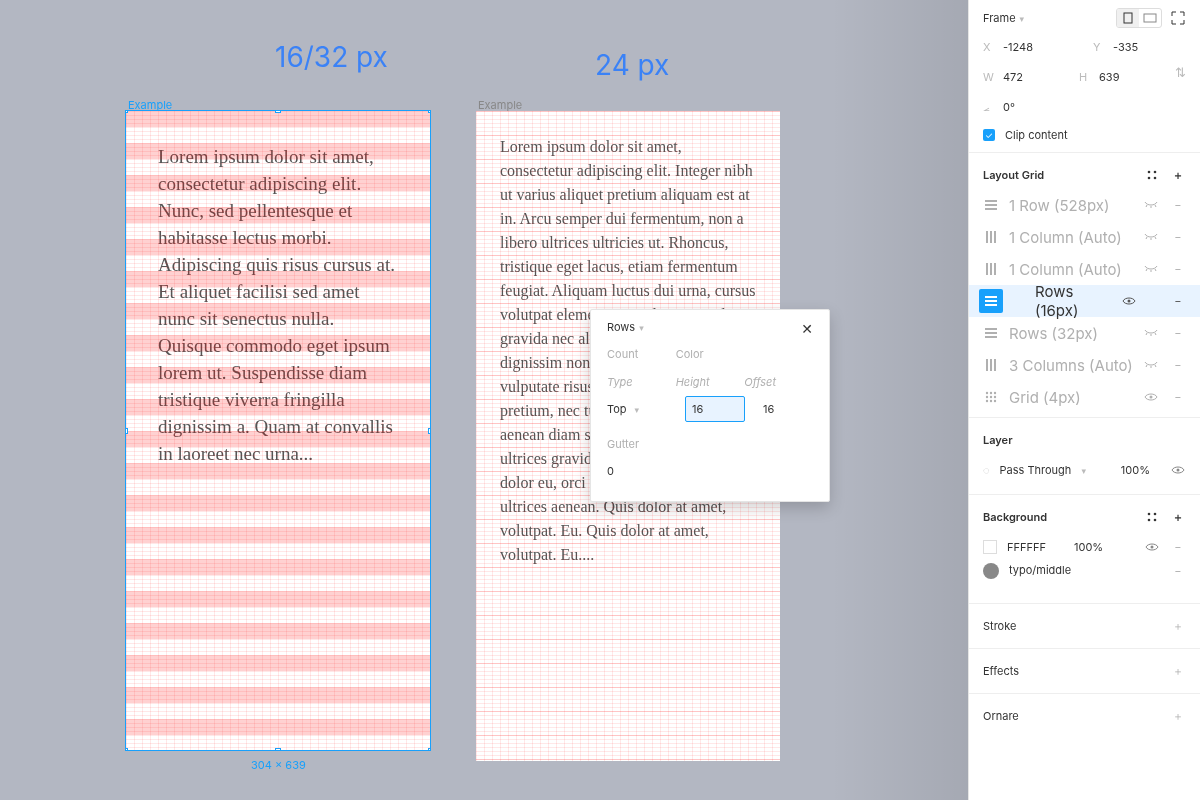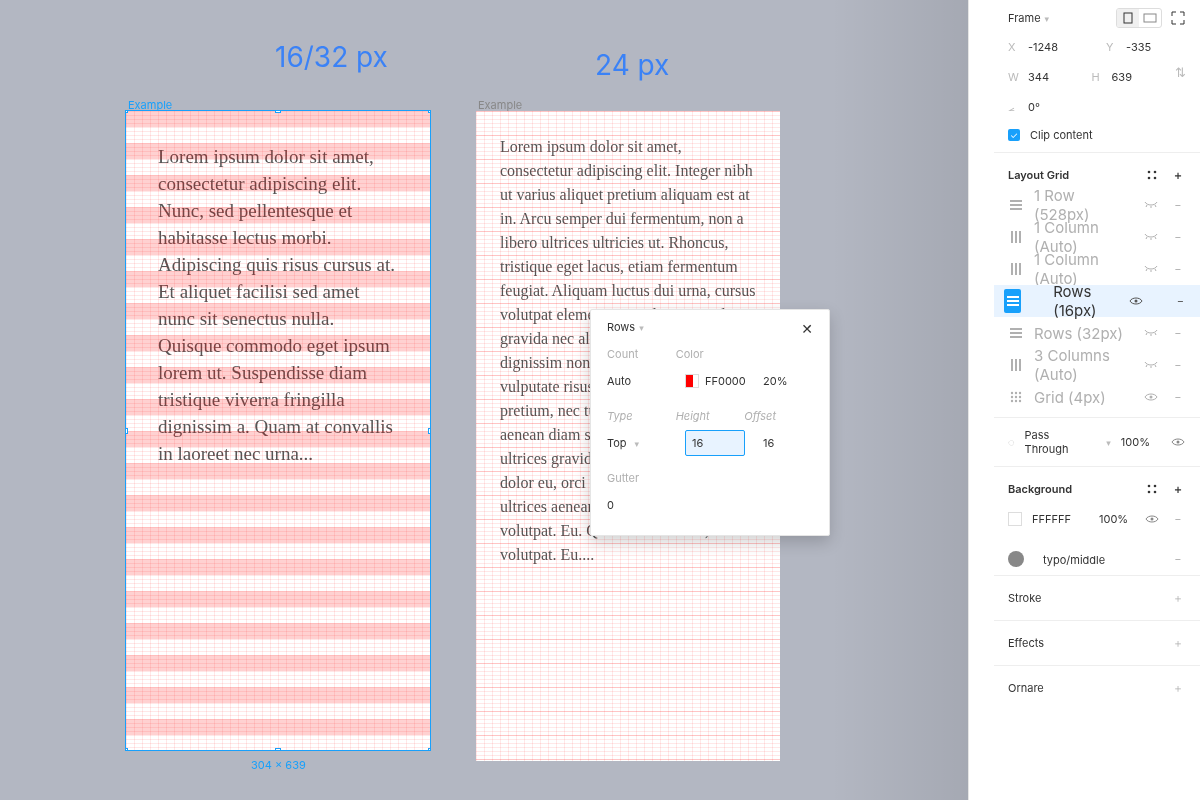--- a/index.html
+++ b/index.html
@@ -16,21 +16,21 @@
   }
   .frame.selected { outline:1px solid #18a0fb; box-shadow: 0 0 0 1px #18a0fb; }
   .handle { position:absolute; width:6px; height:6px; background:#fff; border:1px solid #18a0fb; }
   .handle.tl{left:-4px;top:-4px;} .handle.tr{right:-4px;top:-4px;} .handle.bl{left:-4px;bottom:-4px;} .handle.br{right:-4px;bottom:-4px;}
   .handle.tc{left:50%;top:-4px;margin-left:-3px;} .handle.bc{left:50%;bottom:-4px;margin-left:-3px;}
   .handle.ml{left:-4px;top:50%;margin-top:-3px;} .handle.mr{right:-4px;top:50%;margin-top:-3px;}
   .dim-label { position:absolute; font-size:11px; color:#18a0fb; }
   .body-text { font-family: Georgia, 'Times New Roman', serif; color:#555; }
 
   
-  .panel { position:absolute; right:0; top:0; bottom:0; width:232px; background:#fff; border-left:1px solid #e5e5e5; display:flex; flex-direction:column; overflow:hidden;padding-left:25px; }
+  .panel { position:absolute; right:0; top:0; bottom:0; width:232px; background:#fff; border-left:1px solid #e5e5e5; display:flex; flex-direction:column; overflow:hidden; }
   .bigshadow { position:absolute; right:232px; top:0; bottom:0; width:138px; pointer-events:none;
                background:linear-gradient(to left, rgba(0,0,0,0.08), rgba(0,0,0,0)); }
   .section { border-bottom:1px solid #eee; padding:8px 14px; }
   .section.disabled { color:#bbb; }
   .sec-head { display:flex; align-items:center; justify-content:space-between; height:28px; font-size:11px; color:#333; }
   .sec-head.bold { font-weight:600; }
   .icon-btn { width:16px; height:16px; display:flex; align-items:center; justify-content:center; color:#333; cursor:pointer; }
   .icon-btn.muted { color:#b0b0b0; }
   .grid-item { display:flex; align-items:center; height:32px; gap:10px; padding:0 14px; margin:0 -14px; position:relative; }
   .grid-item .gi-icon { width:16px; height:16px; display:flex; align-items:center; justify-content:center; }
@@ -50,21 +50,21 @@
   .orient-box span.sel { background:#f0f0f0; }
   .collapse-icon { width:16px; height:16px; display:flex; align-items:center; justify-content:center; color:#333; font-size:12px; margin-left:8px; }
   .scrubby { display:flex; gap:18px; padding:0 14px 4px; }
   .scrub-field { display:flex; align-items:center; gap:8px; width:92px; height:26px;}
   .scrub-field .lab { color:#bbb; width:12px; }
   .angle-row { padding:0 14px 4px; }
   .clip-row { display:flex; align-items:center; gap:10px; padding:4px 14px 10px; border-bottom:1px solid #eee;}
   .constr-ic { font-size:13px; color:#bbb; }
   .layer-row { display:flex; align-items:center; gap:10px; height:32px; }
   .bg-row { display:flex; align-items:center; gap:10px; height:32px; }
-  .style-chip { display:flex; align-items:flex-end; gap:19px; height:32px; }
+  .style-chip { display:flex; align-items:flex-start; gap:10px; height:32px; }
   .style-swatch { width:16px; height:16px; border-radius:50%; background:#888; }
   .right-icons { display:flex; gap:10px; align-items:center; }
   svg { display:block; }
 
   
   .popup { position:absolute; width:240px; background:#fff; border:1px solid #e5e5e5; border-radius:2px; box-shadow:0 6px 16px rgba(0,0,0,0.18); padding:10px 16px 16px; }
   .popup .phead { display:flex; align-items:flex-start; justify-content:space-between; margin-bottom:10px; }
   .popup .phead .ttl { display:flex; align-items:center; gap:4px; font-size:11px; }
   .popup .close { font-size:14px; cursor:pointer; }
   .popup .plabelrow { display:flex; gap:0; margin-top:6px; }
@@ -146,21 +146,21 @@
         <span>-1248</span>
       </div>
     <div class="scrub-field">
         <span class="lab">Y</span>
         <span>-335</span>
       </div>
   </div>
   <div class="scrubby">
     <div class="scrub-field">
         <span class="lab">W</span>
-        <span>344</span>
+        <span>472</span>
       </div>
     <div class="scrub-field">
         <span class="lab">H</span>
         <span>639</span>
       </div>
     <span class="constr-ic" style="margin-left:auto;">⇅</span>
   </div>
   <div class="scrubby angle-row">
     <div class="scrub-field">
         <span class="lab">⦟</span>
@@ -320,20 +320,23 @@
               <path d="M1 5 C3 1 11 1 13 5 C11 9 3 9 1 5 Z" fill="none" stroke="currentColor"></path>
               <circle cx="7" cy="5" r="1.5" fill="currentColor"></circle>
             </svg>
           </span>
           <span class="minus">−</span>
         </div>
       </div>
   </div>
 
   <div class="section">
+    <div class="sec-head bold">
+        <span>Layer</span>
+      </div>
     <div class="layer-row">
       <span style="color:#bbb;">◌</span>
       <span>Pass Through</span>
       <span class="chev" style="color:#bbb;font-size:9px;">▾</span>
       <span style="margin-left:auto;">100%</span>
       <span class="icon-btn muted" style="margin-left:10px;">
         <svg width="14" height="10" viewBox="0 0 14 10">
             <path d="M1 5 C3 1 11 1 13 5 C11 9 3 9 1 5 Z" fill="none" stroke="#888"></path>
             <circle cx="7" cy="5" r="1.5" fill="#888"></circle>
           </svg>
@@ -401,28 +404,20 @@
         <span>Rows</span>
         <span style="color:#bbb;font-size:9px;">▾</span>
       </div>
     <span class="close">✕</span>
   </div>
   <div class="plabelrow">
     <span class="plabel">Count</span>
     <span class="plabel">Color</span>
     <span class="plabel third"></span>
   </div>
-  <div class="pvalrow">
-    <span class="pval">Auto</span>
-    <span class="pval">
-        <span class="col-swatch"></span>
-        <span>FF0000</span>
-      </span>
-    <span class="pval third">20%</span>
-  </div>
   <div class="plabelrow" style="margin-top:14px;font-style:italic;">
     <span class="plabel">Type</span>
     <span class="plabel">Height</span>
     <span class="plabel third">Offset</span>
   </div>
   <div class="pvalrow">
     <span class="pval">
         <span>Top</span>
         <span style="color:#bbb;font-size:9px;margin-left:2px;">▾</span>
       </span>

